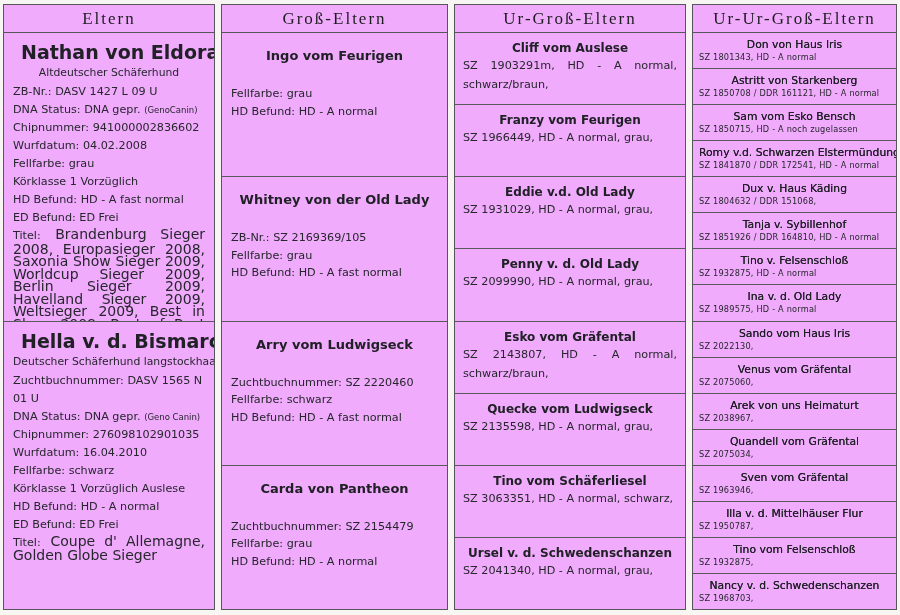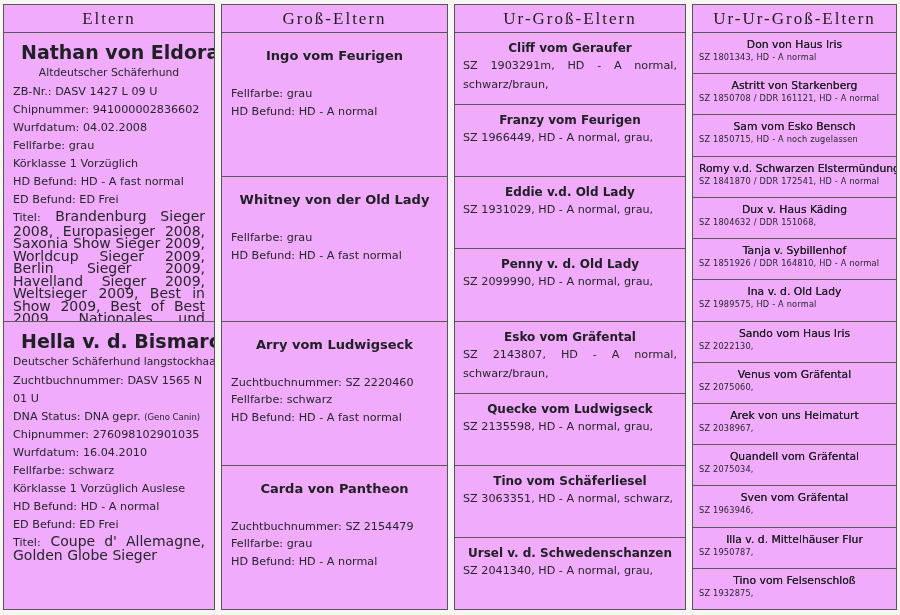--- a/index.html
+++ b/index.html
@@ -71,20 +71,21 @@
 </head>
 <body>
 
 <div class="page">
     <div class="col c0">
       <div class="col-header">Eltern</div>
       <div class="cell">
         <div class="dog-name">Nathan von Eldorado</div>
         <div class="dog-breed">Altdeutscher Schäferhund</div>
         <div class="detail-line">ZB-Nr.: DASV 1427 L 09 U</div>
+        <div class="detail-line">DNA Status: DNA gepr. <span class="small-paren">(GenoCanin)</span></div>
         <div class="detail-line">Chipnummer: 941000002836602</div>
         <div class="detail-line">Wurfdatum: 04.02.2008</div>
         <div class="detail-line">Fellfarbe: grau</div>
         <div class="detail-line">Körklasse 1 Vorzüglich</div>
         <div class="detail-line">HD Befund: HD - A fast normal</div>
         <div class="detail-line">ED Befund: ED Frei</div>
         <div class="titel-block"><span class="titel-label">Titel:</span> <span class="titel-text">Brandenburg Sieger 2008, Europasieger 2008, Saxonia Show Sieger 2009, Worldcup Sieger 2009, Berlin Sieger 2009, Havelland Sieger 2009, Weltsieger 2009, Best in Show 2009, Best of Best 2009, Nationales und Internationales Championat 2009</span></div>
       </div>
       <div class="cell">
         <div class="dog-name">Hella v. d. Bismarcksäule</div>
@@ -102,40 +103,41 @@
     </div>
     <div class="col c1">
       <div class="col-header">Groß-Eltern</div>
       <div class="cell">
         <div class="dog-name">Ingo vom Feurigen</div>
         <div class="detail-line">Fellfarbe: grau</div>
         <div class="detail-line">HD Befund: HD - A normal</div>
       </div>
       <div class="cell">
         <div class="dog-name">Whitney von der Old Lady</div>
+        <div class="detail-line">ZB-Nr.: SZ 2169369/105</div>
         <div class="detail-line">Fellfarbe: grau</div>
         <div class="detail-line">HD Befund: HD - A fast normal</div>
       </div>
       <div class="cell">
         <div class="dog-name">Arry vom Ludwigseck</div>
         <div class="detail-line">Zuchtbuchnummer: SZ 2220460</div>
         <div class="detail-line">Fellfarbe: schwarz</div>
         <div class="detail-line">HD Befund: HD - A fast normal</div>
       </div>
       <div class="cell">
         <div class="dog-name">Carda von Pantheon</div>
         <div class="detail-line">Zuchtbuchnummer: SZ 2154479</div>
         <div class="detail-line">Fellfarbe: grau</div>
         <div class="detail-line">HD Befund: HD - A normal</div>
       </div>
     </div>
     <div class="col c2">
       <div class="col-header">Ur-Groß-Eltern</div>
       <div class="cell">
-        <div class="dog-name">Cliff vom Geraufer</div>
+        <div class="dog-name">Cliff vom Auslese</div>
         <div class="detail-line">SZ 1903291m, HD - A normal, schwarz/braun,</div>
       </div>
       <div class="cell">
         <div class="dog-name">Franzy vom Feurigen</div>
         <div class="detail-line">SZ 1966449, HD - A normal, grau,</div>
       </div>
       <div class="cell">
         <div class="dog-name">Eddie v.d. Old Lady</div>
         <div class="detail-line">SZ 1931029, HD - A normal, grau,</div>
       </div>
@@ -180,20 +182,24 @@
       </div>
       <div class="cell">
         <div class="dog-name">Dux v. Haus Käding</div>
         <div class="detail-line">SZ 1804632 / DDR 151068,</div>
       </div>
       <div class="cell">
         <div class="dog-name">Tanja v. Sybillenhof</div>
         <div class="detail-line">SZ 1851926 / DDR 164810, HD - A normal</div>
       </div>
       <div class="cell">
+        <div class="dog-name">Tino v. Felsenschloß</div>
+        <div class="detail-line">SZ 1932875, HD - A normal</div>
+      </div>
+      <div class="cell">
         <div class="dog-name">Ina v. d. Old Lady</div>
         <div class="detail-line">SZ 1989575, HD - A normal</div>
       </div>
       <div class="cell">
         <div class="dog-name">Sando vom Haus Iris</div>
         <div class="detail-line">SZ 2022130,</div>
       </div>
       <div class="cell">
         <div class="dog-name">Venus vom Gräfental</div>
         <div class="detail-line">SZ 2075060,</div>
@@ -211,14 +217,18 @@
         <div class="detail-line">SZ 1963946,</div>
       </div>
       <div class="cell">
         <div class="dog-name">Illa v. d. Mittelhäuser Flur</div>
         <div class="detail-line">SZ 1950787,</div>
       </div>
       <div class="cell">
         <div class="dog-name">Tino vom Felsenschloß</div>
         <div class="detail-line">SZ 1932875,</div>
       </div>
+      <div class="cell">
+        <div class="dog-name">Nancy v. d. Schwedenschanzen</div>
+        <div class="detail-line">SZ 1968703,</div>
+      </div>
     </div>
   </div>
 
 </body></html>

